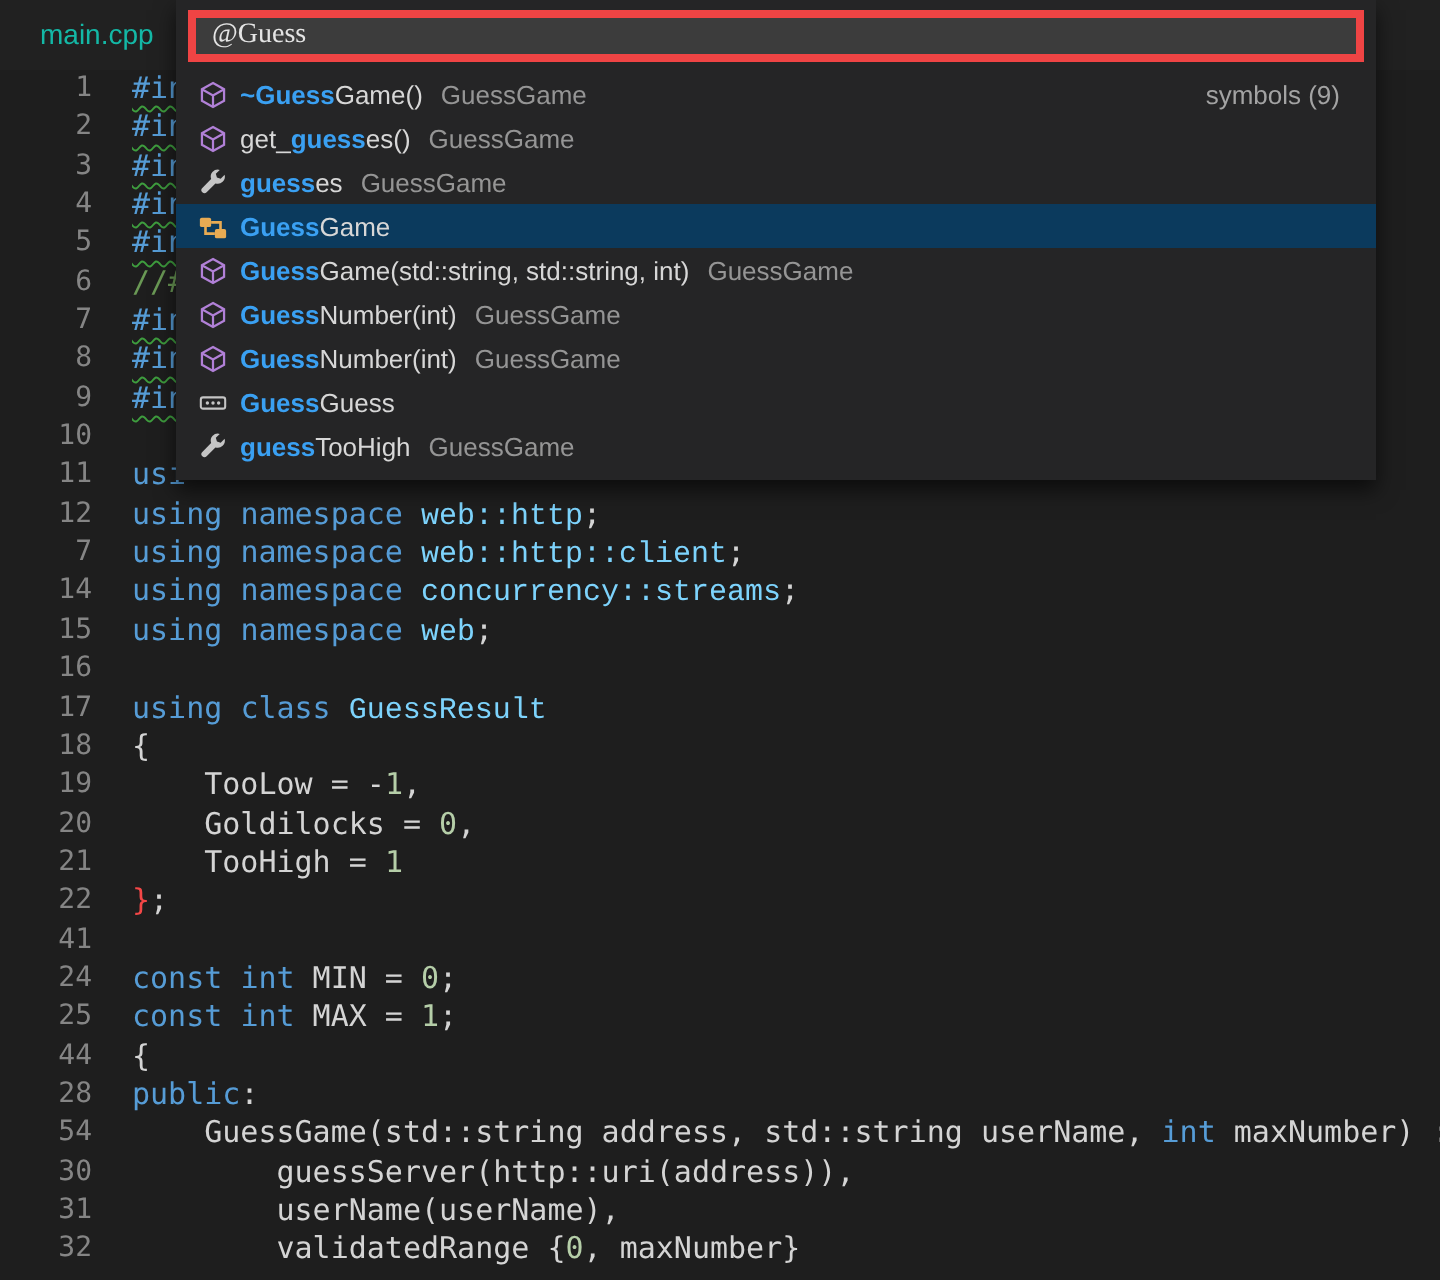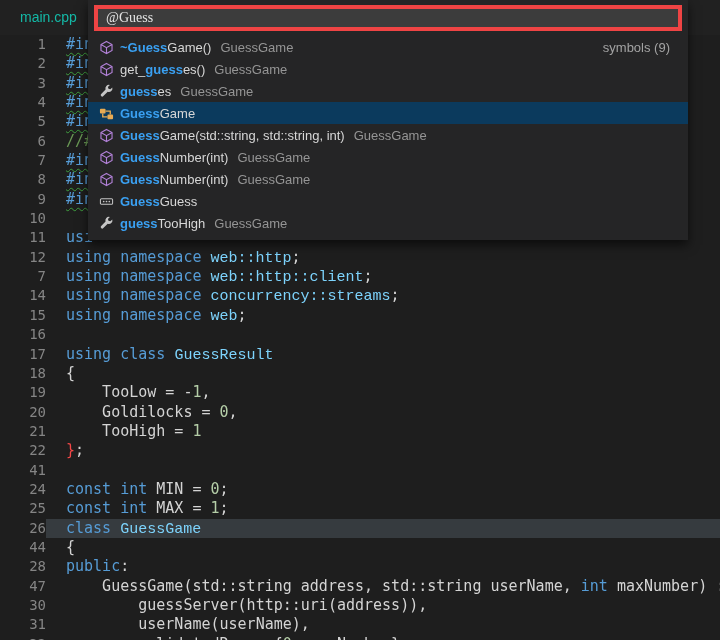--- a/index.html
+++ b/index.html
@@ -73,24 +73,23 @@
       <div class="code-line"><div class="ln">16</div><div class="lt"><span></span></div></div>
       <div class="code-line"><div class="ln">17</div><div class="lt"><span><span class="k">using</span><span class="p"> </span><span class="k">class</span><span class="p"> </span><span class="t">GuessResult</span></span></div></div>
       <div class="code-line"><div class="ln">18</div><div class="lt"><span><span class="p">{</span></span></div></div>
       <div class="code-line"><div class="ln">19</div><div class="lt"><span><span class="p">    TooLow = -</span><span class="n">1</span><span class="p">,</span></span></div></div>
       <div class="code-line"><div class="ln">20</div><div class="lt"><span><span class="p">    Goldilocks = </span><span class="n">0</span><span class="p">,</span></span></div></div>
       <div class="code-line"><div class="ln">21</div><div class="lt"><span><span class="p">    TooHigh = </span><span class="n">1</span></span></div></div>
       <div class="code-line"><div class="ln">22</div><div class="lt"><span><span class="r">}</span><span class="p">;</span></span></div></div>
       <div class="code-line"><div class="ln">41</div><div class="lt"><span></span></div></div>
       <div class="code-line"><div class="ln">24</div><div class="lt"><span><span class="k">const</span><span class="p"> </span><span class="k">int</span><span class="p"> MIN = </span><span class="n">0</span><span class="p">;</span></span></div></div>
       <div class="code-line"><div class="ln">25</div><div class="lt"><span><span class="k">const</span><span class="p"> </span><span class="k">int</span><span class="p"> MAX = </span><span class="n">1</span><span class="p">;</span></span></div></div>
-      <div class="code-line hl"><div class="ln">26</div><div class="lt"><span><span class="k">class</span><span class="p"> </span><span class="t">GuessGame</span></span></div></div>
       <div class="code-line"><div class="ln">44</div><div class="lt"><span><span class="p">{</span></span></div></div>
       <div class="code-line"><div class="ln">28</div><div class="lt"><span><span class="k">public</span><span class="p">:</span></span></div></div>
-      <div class="code-line"><div class="ln">47</div><div class="lt"><span><span class="p">    GuessGame(std::string address, std::string userName, </span><span class="k">int</span><span class="p"> maxNumber) :</span></span></div></div>
+      <div class="code-line"><div class="ln">54</div><div class="lt"><span><span class="p">    GuessGame(std::string address, std::string userName, </span><span class="k">int</span><span class="p"> maxNumber) :</span></span></div></div>
       <div class="code-line"><div class="ln">30</div><div class="lt"><span><span class="p">        guessServer(http::uri(address)),</span></span></div></div>
       <div class="code-line"><div class="ln">31</div><div class="lt"><span><span class="p">        userName(userName),</span></span></div></div>
       <div class="code-line"><div class="ln">32</div><div class="lt"><span><span class="p">        validatedRange {</span><span class="n">0</span><span class="p">, maxNumber}</span></span></div></div>
     </div>
 
   <div class="quick-open">
     <input class="qo-input" spellcheck="false" value="@Guess" style="">
     <div class="qo-list" id="qo-list">
         <div class="qo-row">
           <span class="qo-icon">

